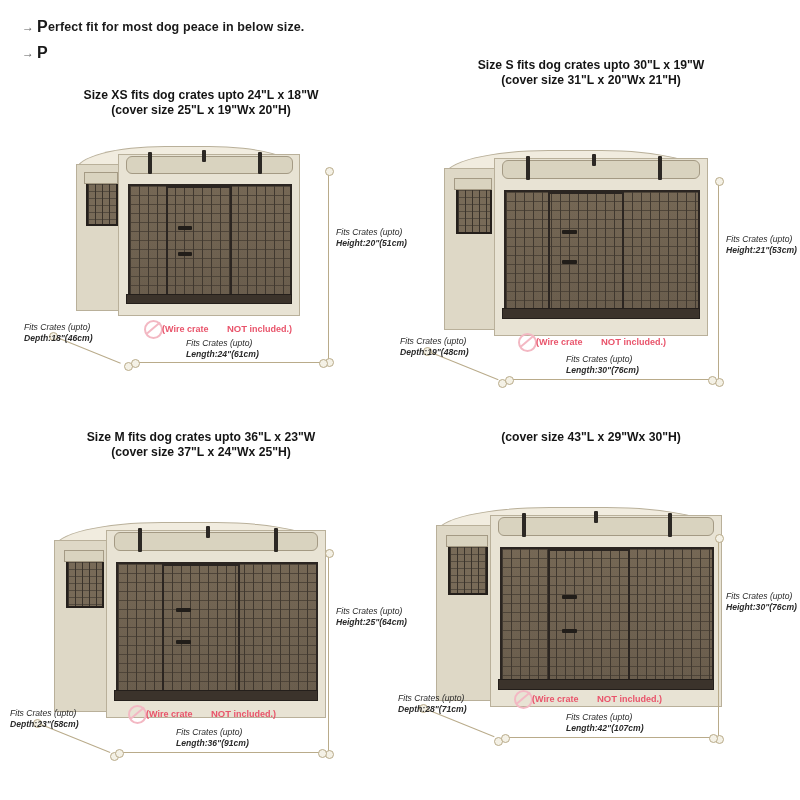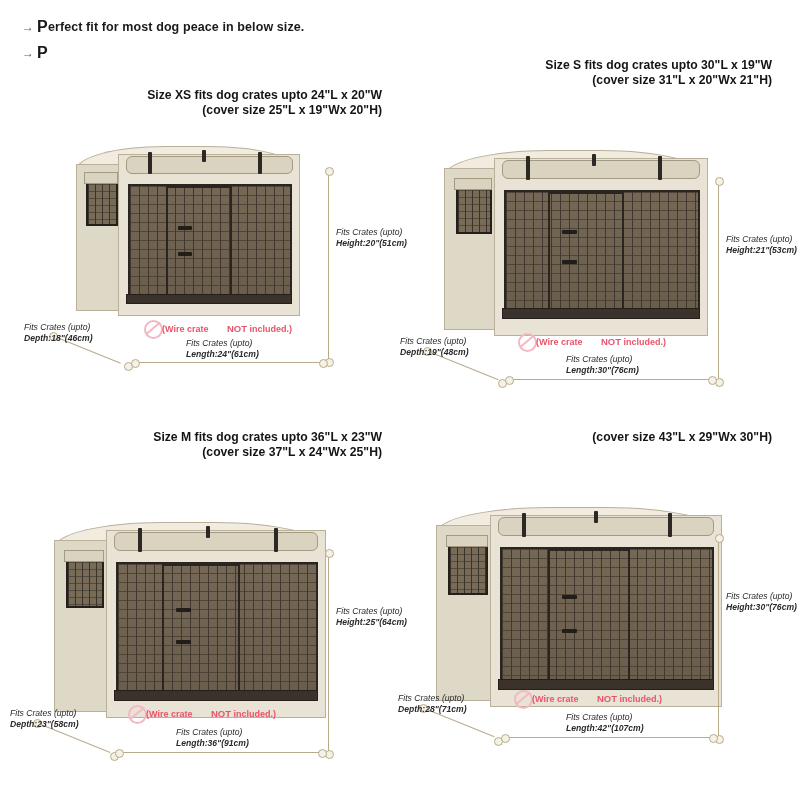--- a/index.html
+++ b/index.html
@@ -48,21 +48,21 @@
     position: absolute;
     width: 390px;
     height: 330px;
   }
   #panel-xs { left: 6px;   top: 88px; }
   #panel-s  { left: 396px; top: 58px; }
   #panel-m  { left: 6px;   top: 430px; }
   #panel-l  { left: 396px; top: 430px; }
 
   .panel-title {
-    text-align: right;
+    text-align: center;
     font-size: 12.2px;
     font-weight: bold;
     line-height: 15px;
     color: #141414;
     margin: 0 0 4px 0;
     padding: 0 14px;
   }
   .panel-title .line2 { display: block; }
 
   .art {
@@ -199,21 +199,21 @@
     <span>erfect fit for most dog peace in below size.</span>
   </div>
   <div class="bullet-line">
     <span class="bullet-arrow">→</span>
     <span class="cap">P</span>
   </div>
 </div>
 
 <div class="panel" id="panel-xs">
   <div class="panel-title">
-    <span>Size XS fits dog crates upto 24"L x 20"W</span>
+    <span>Size XS fits dog crates upto 24"L x 18"W</span>
     <span class="line2">(cover size 25"L x 19"Wx 20"H)</span>
   </div>
   <div class="art">
 
     <div class="cover-top" style="left:70px; top:24px; width:220px; height:22px; border-radius:40% 40% 0 0 / 100% 100% 0 0;"></div>
     <div class="cover-side" style="left:70px; top:42px; width:46px; height:145px;"></div>
     <div class="cover-body" style="left:112px; top:32px; width:180px; height:160px;"></div>
 
     <div class="side-panel-grid" style="left:80px; top:60px; width:28px; height:40px;"></div>
     <div class="flap" style="left:78px; top:50px; width:32px; height:10px;"></div>

